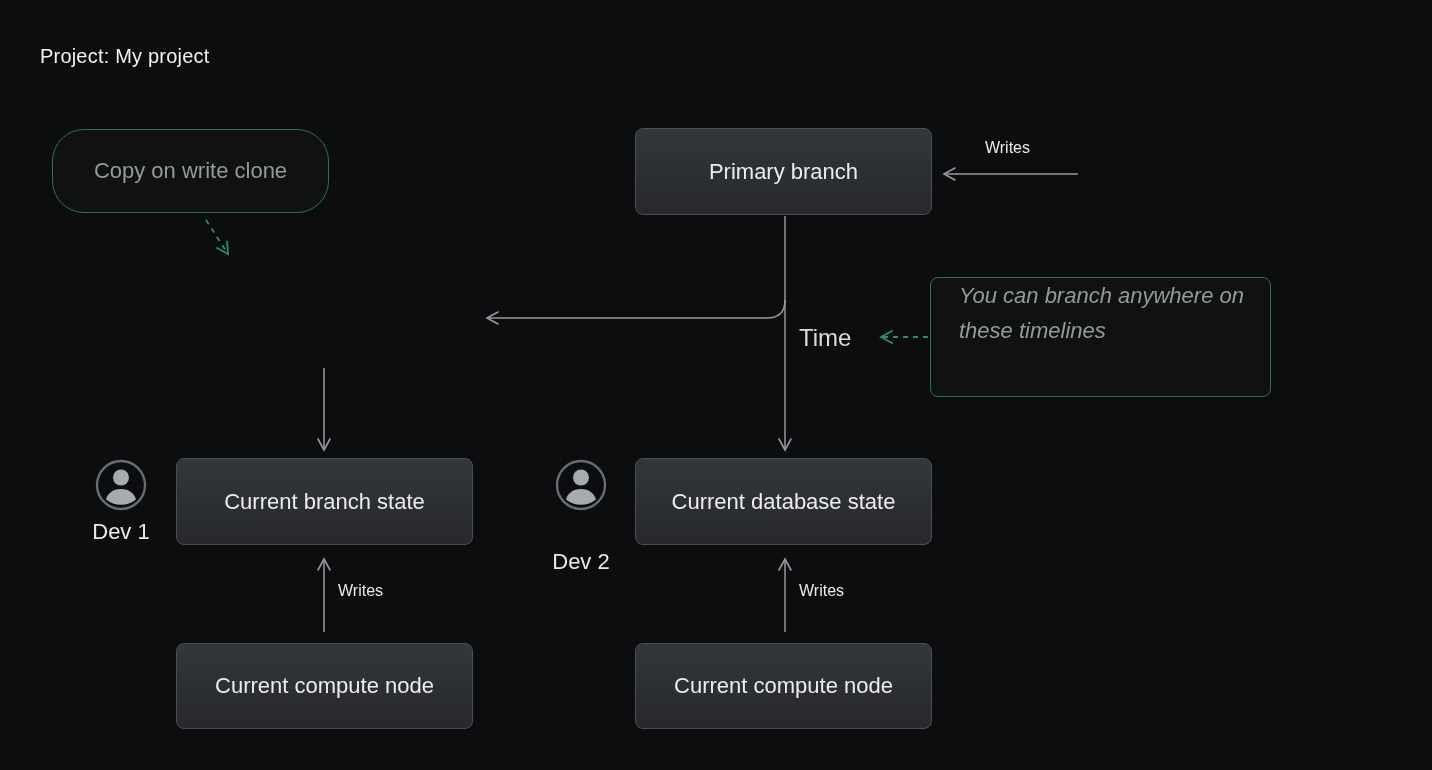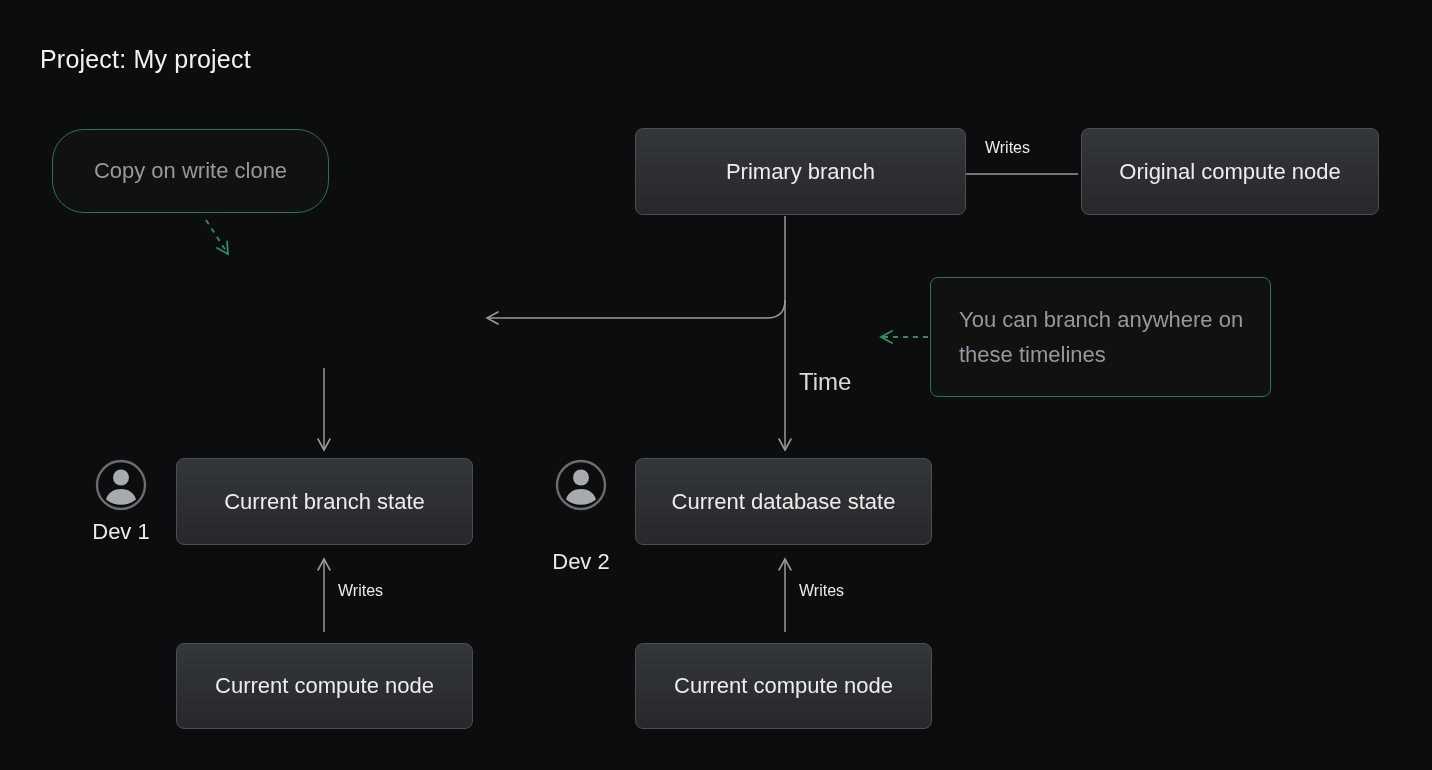--- a/index.html
+++ b/index.html
@@ -9,21 +9,21 @@
     position: relative;
     width: 1432px;
     height: 770px;
     background: #0c0d0e;
     overflow: hidden;
   }
   .title {
     position: absolute;
     left: 40px;
     top: 45px;
-    font-size: 25px;
+    font-size: 20px;
     font-weight: 500;
     color: #f1f2f3;
     letter-spacing: 0.2px;
   }
   .node {
     position: absolute;
     display: flex;
     align-items: center;
     justify-content: center;
     border-radius: 8px;
@@ -40,34 +40,33 @@
     color: #96999c;
     font-size: 22px;
   }
   .note.center {
     display: flex;
     align-items: center;
     justify-content: center;
   }
   .note.left {
     display: flex;
-    align-items: center;
     padding: 0 20px 0 28px;
     line-height: 35px;
+    font-style: italic;
   }
   .edge-label {
     position: absolute;
     color: #e9eaec;
     font-size: 16px;
   }
   .time-label {
     position: absolute;
     color: #d9dbdd;
     font-size: 24px;
-    margin-top: 44px;
   }
   .dev-label {
     position: absolute;
     width: 70px;
     text-align: center;
     color: #e9eaec;
     font-size: 22px;
   }
   .avatar {
     position: absolute;
@@ -115,25 +114,22 @@
     <path d="M928 337 H881" fill="none" stroke="#2f8e63" stroke-width="1.8" stroke-dasharray="5 5" marker-end="url(#chev-green)"></path>
   </svg>
 
   <div class="note center" style="left:52px; top:129px; width:277px; height:84px;border-radius:32px;">
     <span>Copy on write clone</span>
   </div>
   <div class="note left" style="left:930px; top:277px; width:341px; height:120px;">
     <span>You can branch anywhere on these timelines</span>
   </div>
 
-  <div class="node" style="left:635px; top:128px; width:331px; height:87px;">
+  <div class="node" style="left:635px; top:128px; width:297px; height:87px;">
     <span>Primary branch</span>
-  </div>
-  <div class="node" style="left:1081px; top:128px; width:298px; height:87px;">
-    <span>Original compute node</span>
   </div>
   <div class="node" style="left:635px; top:458px; width:297px; height:87px;">
     <span>Current database state</span>
   </div>
   <div class="node" style="left:176px; top:458px; width:297px; height:87px;">
     <span>Current branch state</span>
   </div>
   <div class="node" style="left:176px; top:643px; width:297px; height:86px;">
     <span>Current compute node</span>
   </div>

